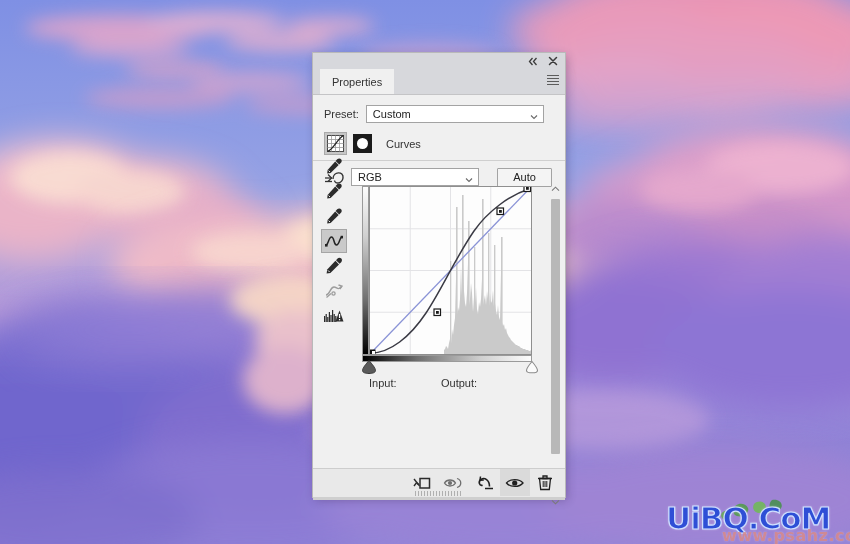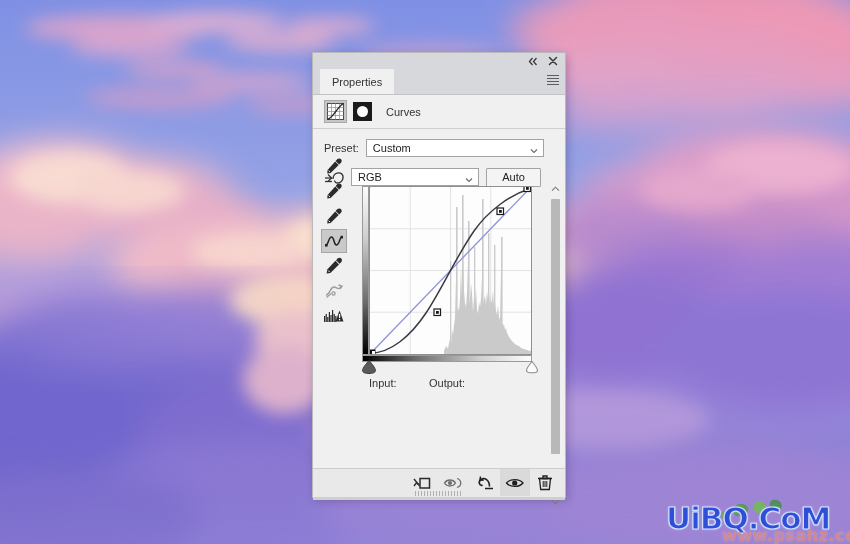--- a/index.html
+++ b/index.html
@@ -128,21 +128,21 @@
   #channel-row{
     position:relative;height:26px;margin-top:3px;
     display:flex;align-items:center;padding-left:8px;
   }
   #onimage-btn{
     width:26px;height:22px;display:flex;align-items:center;justify-content:center;
     cursor:pointer;
   }
   #channel-combo{width:128px;margin-left:4px;}
   #auto-btn{
-    margin-left:7px;width:55px;height:19px;
+    margin-left:18px;width:55px;height:19px;
     background:#f4f4f4;border:1px solid #a3a3a3;border-radius:1px;
     font-size:11px;color:#222;display:flex;align-items:center;justify-content:center;
     cursor:pointer;box-sizing:border-box;
   }
 
   
   #toolcol{
     position:absolute;left:321px;top:154px;width:28px;
   }
   .tool{
@@ -175,21 +175,21 @@
   }
   #whitepoint-h{
     position:absolute;left:524px;top:360px;width:15px;height:13px;
   }
 
   
   #io-row{
     position:absolute;left:369px;top:377px;width:170px;height:14px;text-align:center;
   }
   #input-label{position:absolute;left:0;top:0;font-size:11px;color:#333;}
-  #output-label{position:absolute;left:60px;top:0;font-size:11px;color:#333;}
+  #output-label{position:absolute;left:72px;top:0;font-size:11px;color:#333;}
 
   
   #scrollbar{
     position:absolute;right:3px;top:130px;width:13px;height:325px;
   }
   #sb-up,#sb-dn{
     position:absolute;left:0;width:13px;height:12px;
     display:flex;align-items:center;justify-content:center;cursor:pointer;
   }
   #sb-up{top:0;} #sb-dn{bottom:0;}
@@ -382,45 +382,45 @@
       <span>Properties</span>
     </div>
     <div id="panel-menu">
       <i></i>
         <i></i>
         <i></i>
         <i></i>
     </div>
   </div>
 
-  <div id="adj-header">
-    <div id="adj-icon-btn">
-      <svg width="17" height="17" viewBox="0 0 17 17">
-        <rect x="0.5" y="0.5" width="16" height="16" fill="#ffffff" stroke="#4a4a4a"></rect>
-        <path d="M0.5 4.5 H16.5 M0.5 8.5 H16.5 M0.5 12.5 H16.5
-                 M4.5 0.5 V16.5 M8.5 0.5 V16.5 M12.5 0.5 V16.5" stroke="#9a9a9a" stroke-width="0.8"></path>
-        <path d="M0.5 16.5 C6 15, 11 3, 16.5 0.5" fill="none" stroke="#222" stroke-width="1.3"></path>
-      </svg>
-    </div>
-    <div id="mask-thumb">
-      <div class="dot"></div>
-    </div>
-    <div id="adj-title">Curves</div>
-  </div>
-
   <div id="preset-row">
     <div id="preset-label">Preset:</div>
     <div id="preset-combo" class="combo">
       <span>Custom</span>
       <span class="caret">
         <svg width="8" height="8" viewBox="0 0 8 8">
             <path d="M1 2.5 L4 5.5 L7 2.5" fill="none" stroke="#6a6a6a" stroke-width="1.1"></path>
           </svg>
       </span>
     </div>
+  </div>
+
+  <div id="adj-header">
+    <div id="adj-icon-btn">
+      <svg width="17" height="17" viewBox="0 0 17 17">
+        <rect x="0.5" y="0.5" width="16" height="16" fill="#ffffff" stroke="#4a4a4a"></rect>
+        <path d="M0.5 4.5 H16.5 M0.5 8.5 H16.5 M0.5 12.5 H16.5
+                 M4.5 0.5 V16.5 M8.5 0.5 V16.5 M12.5 0.5 V16.5" stroke="#9a9a9a" stroke-width="0.8"></path>
+        <path d="M0.5 16.5 C6 15, 11 3, 16.5 0.5" fill="none" stroke="#222" stroke-width="1.3"></path>
+      </svg>
+    </div>
+    <div id="mask-thumb">
+      <div class="dot"></div>
+    </div>
+    <div id="adj-title">Curves</div>
   </div>
 
   <div id="channel-row">
     <div id="onimage-btn">
       <svg width="24" height="20" viewBox="0 0 24 20">
         <path d="M3 11 H10" stroke="#333" stroke-width="1.3"></path>
         <path d="M3 14.5 H10" stroke="#333" stroke-width="1.3"></path>
         <path d="M6 7.5 L9.5 11 L6 14.5" fill="none" stroke="#333" stroke-width="1.3"></path>
         <path d="M11 12 C11 4, 22 4, 21 11 C20.2 16.5, 13 17.5, 12.5 13.5" fill="none" stroke="#333" stroke-width="1.4"></path>
       </svg>

